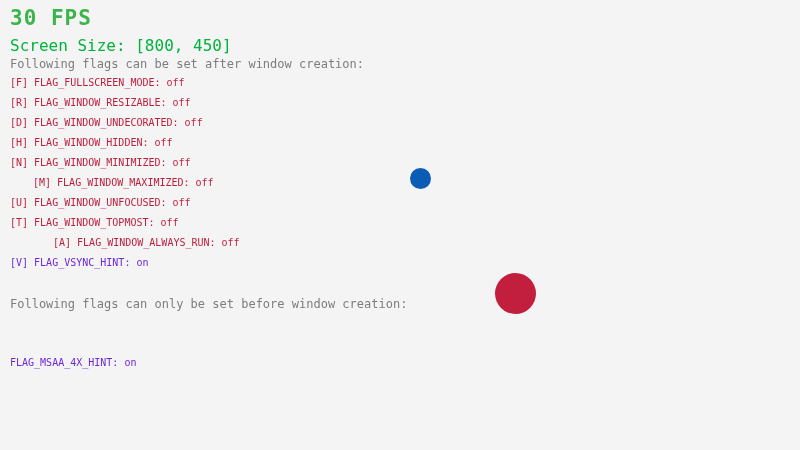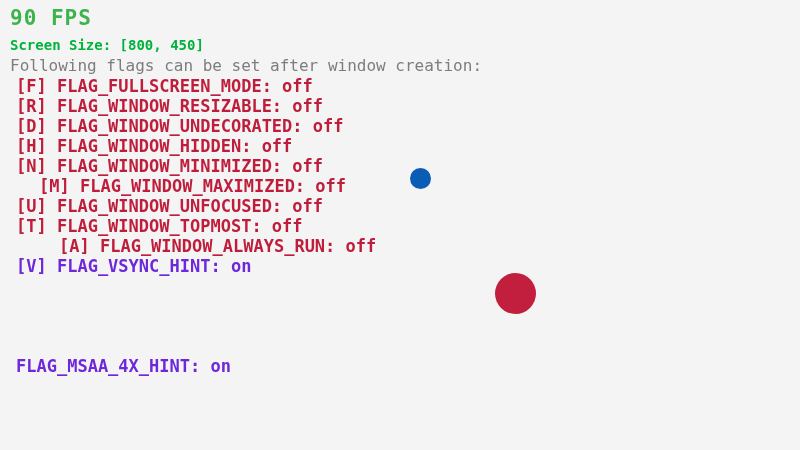--- a/index.html
+++ b/index.html
@@ -34,37 +34,37 @@
     top: 8px;
     font-size: 21px;
     font-weight: bold;
     letter-spacing: 1px;
     color: #3cb44b;
   }
 
   #screen-size {
     left: 10px;
     top: 38px;
-    font-size: 14px;
-    font-weight: bold;
+    font-size: 16px;
+    font-weight: normal;
     color: #00b33c;
   }
 
   .section-note {
     left: 10px;
-    font-size: 16px;
+    font-size: 12px;
     color: #7d7d7d;
   }
   #note-after  { top: 58px; }
   #note-before { top: 298px; }
 
   .flag-line {
-    left: 16px;
-    font-size: 17px;
-    font-weight: bold;
+    left: 10px;
+    font-size: 10px;
+    font-weight: normal;
   }
   .flag-off { color: #be1e3c; }
   .flag-on  { color: #6d28d9; }
 
   
   .ball {
     position: absolute;
     border-radius: 50%;
   }
   #ball-blue {
@@ -80,36 +80,37 @@
     width: 41px;
     height: 41px;
     background: #c21e3e;
   }
 </style>
 </head>
 <body>
 
 <div id="app">
 
-  <div class="txt" id="fps-counter">90 FPS</div>
+  <div class="txt" id="fps-counter">30 FPS</div>
 
   <div class="txt" id="screen-size">Screen Size: [800, 450]</div>
 
   <div class="txt section-note" id="note-after">Following flags can be set after window creation:</div>
 
   <div class="txt flag-line flag-off" style="top:78px;">[F] FLAG_FULLSCREEN_MODE: off</div>
   <div class="txt flag-line flag-off" style="top:98px;">[R] FLAG_WINDOW_RESIZABLE: off</div>
   <div class="txt flag-line flag-off" style="top:118px;">[D] FLAG_WINDOW_UNDECORATED: off</div>
   <div class="txt flag-line flag-off" style="top:138px;text-align:center;">[H] FLAG_WINDOW_HIDDEN: off</div>
   <div class="txt flag-line flag-off" style="top:158px;">[N] FLAG_WINDOW_MINIMIZED: off</div>
   <div class="txt flag-line flag-off" style="top:178px;margin-left:23px;">[M] FLAG_WINDOW_MAXIMIZED: off</div>
   <div class="txt flag-line flag-off" style="top:198px;">[U] FLAG_WINDOW_UNFOCUSED: off</div>
   <div class="txt flag-line flag-off" style="top:218px;">[T] FLAG_WINDOW_TOPMOST: off</div>
   <div class="txt flag-line flag-off" style="top:238px;margin-left:43px;">[A] FLAG_WINDOW_ALWAYS_RUN: off</div>
   <div class="txt flag-line flag-on" style="top:258px;">[V] FLAG_VSYNC_HINT: on</div>
 
+  <div class="txt section-note" id="note-before">Following flags can only be set before window creation:</div>
 
   <div class="txt flag-line flag-on" style="top:358px;">FLAG_MSAA_4X_HINT: on</div>
 
   <div class="ball" id="ball-blue"></div>
   <div class="ball" id="ball-red"></div>
 
 </div>
 
 </body></html>

